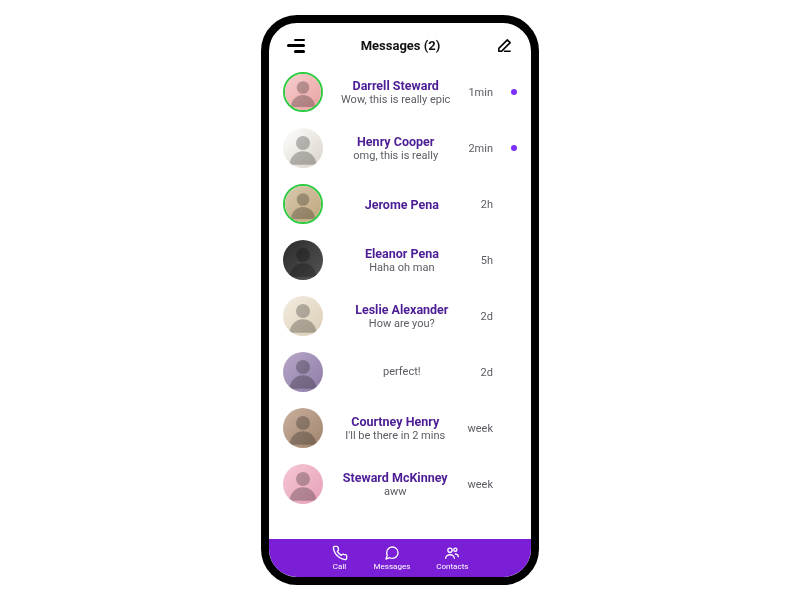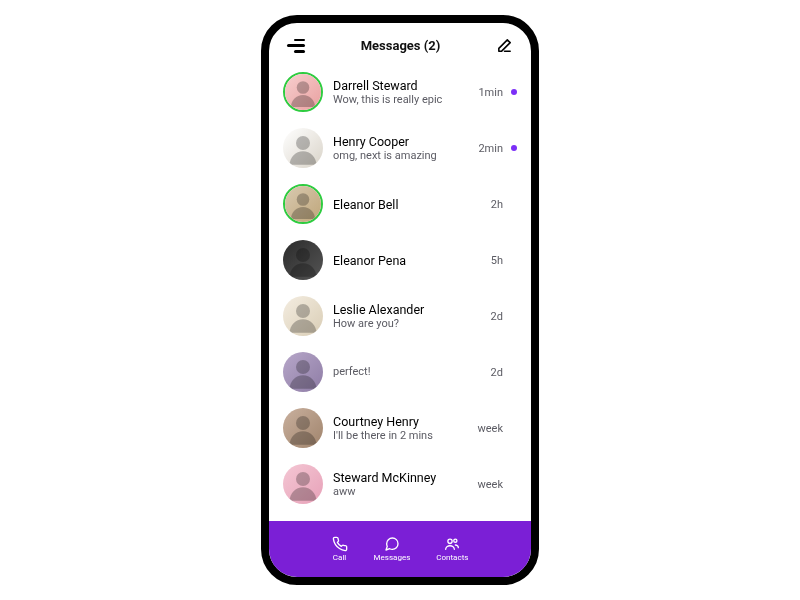--- a/index.html
+++ b/index.html
@@ -9,21 +9,21 @@
     background: #fff;
     display: flex; align-items: center; justify-content: center;
   }
   .phone {
     width: 278px; height: 570px;
     border: 8px solid #000;
     border-radius: 36px;
     background: #fff;
     position: relative;
     overflow: hidden;
-    display: flex; flex-direction: column;
+    display: flex; flex-direction: column; text-align: center;
   }
   .header {
     display: flex; align-items: center; justify-content: space-between;
     padding: 14px 18px 10px;
   }
   .menu-icon { width: 18px; height: 14px; display: flex; flex-direction: column; justify-content: space-between; cursor: pointer; }
   .menu-icon span { display: block; height: 2.2px; background: #000; border-radius: 2px; }
   .menu-icon span:nth-child(1){ width: 60%; align-self: flex-end;}
   .menu-icon span:nth-child(2){ width: 100%; }
   .menu-icon span:nth-child(3){ width: 60%; align-self: flex-end;}
@@ -48,28 +48,28 @@
   .avatar-wrap.online { border: 2px solid #2ecc40; }
   .avatar {
     width: 36px; height: 36px; border-radius: 50%;
     background: #e8e6ef;
     overflow: hidden;
     display:flex; align-items:center; justify-content:center;
   }
   .avatar-wrap:not(.online) .avatar { width:40px; height:40px; }
   .avatar svg { width: 100%; height: 100%; }
   .info { flex: 1 1 auto; min-width: 0; }
-  .name { font-weight: 400; font-size: 12.5px; color: #000000; line-height: 1.2; }
+  .name { font-weight: 700; font-size: 12.5px; color: #4c1d95; line-height: 1.2; }
   .preview { font-size: 11px; color: #5b5b63; line-height: 1.2; white-space: nowrap; overflow: hidden; text-overflow: ellipsis; }
-  .meta { display:flex; align-items:center; gap:8px; }
+  .meta { display:flex; align-items:center; gap:18px; }
   .time { font-size: 11px; color: #5b5b63; }
   .dot { width: 6px; height: 6px; border-radius: 50%; background: #7b2ff7; }
   .dot.hidden { visibility: hidden; }
   .tabbar {
-    height: 56px;
+    height: 38px;
     background: #7b1fd6;
     display: flex; align-items: center; justify-content: center;
     gap: 26px;
   }
   .tab { display:flex; flex-direction:column; align-items:center; gap:1px; cursor:pointer; }
   .tab svg { width: 16px; height: 16px; }
   .tab-label { font-size: 8px; color: #fff; }
   
   .bg1{background:linear-gradient(135deg,#f7cfcf,#e9a0a0);}
   .bg2{background:linear-gradient(135deg,#fff,#d9d3c8);}
@@ -123,55 +123,56 @@
         <div class="avatar-wrap">
           <div class="avatar bg2">
             <svg viewBox="0 0 24 24">
               <circle cx="12" cy="9" r="4.2" fill="rgba(0,0,0,0.25)"></circle>
               <path d="M4 22c0-4.4 3.6-8 8-8s8 3.6 8 8" fill="rgba(0,0,0,0.25)"></path>
             </svg>
           </div>
         </div>
         <div class="info">
           <div class="name">Henry Cooper</div>
-          <div class="preview">omg, next is amazing</div>
+          <div class="preview">omg, this is really</div>
         </div>
         <div class="meta">
           <span class="time">2min</span>
           <span class="dot"></span>
         </div>
       </div>
       <div class="row">
         <div class="avatar-wrap online">
           <div class="avatar bg3">
             <svg viewBox="0 0 24 24">
               <circle cx="12" cy="9" r="4.2" fill="rgba(0,0,0,0.25)"></circle>
               <path d="M4 22c0-4.4 3.6-8 8-8s8 3.6 8 8" fill="rgba(0,0,0,0.25)"></path>
             </svg>
           </div>
         </div>
         <div class="info">
-          <div class="name">Eleanor Bell</div>
+          <div class="name">Jerome Pena</div>
         </div>
         <div class="meta">
           <span class="time">2h</span>
           <span class="dot hidden"></span>
         </div>
       </div>
       <div class="row">
         <div class="avatar-wrap">
           <div class="avatar bg4">
             <svg viewBox="0 0 24 24">
               <circle cx="12" cy="9" r="4.2" fill="rgba(0,0,0,0.25)"></circle>
               <path d="M4 22c0-4.4 3.6-8 8-8s8 3.6 8 8" fill="rgba(0,0,0,0.25)"></path>
             </svg>
           </div>
         </div>
         <div class="info">
           <div class="name">Eleanor Pena</div>
+          <div class="preview">Haha oh man</div>
         </div>
         <div class="meta">
           <span class="time">5h</span>
           <span class="dot hidden"></span>
         </div>
       </div>
       <div class="row">
         <div class="avatar-wrap">
           <div class="avatar bg5">
             <svg viewBox="0 0 24 24">

